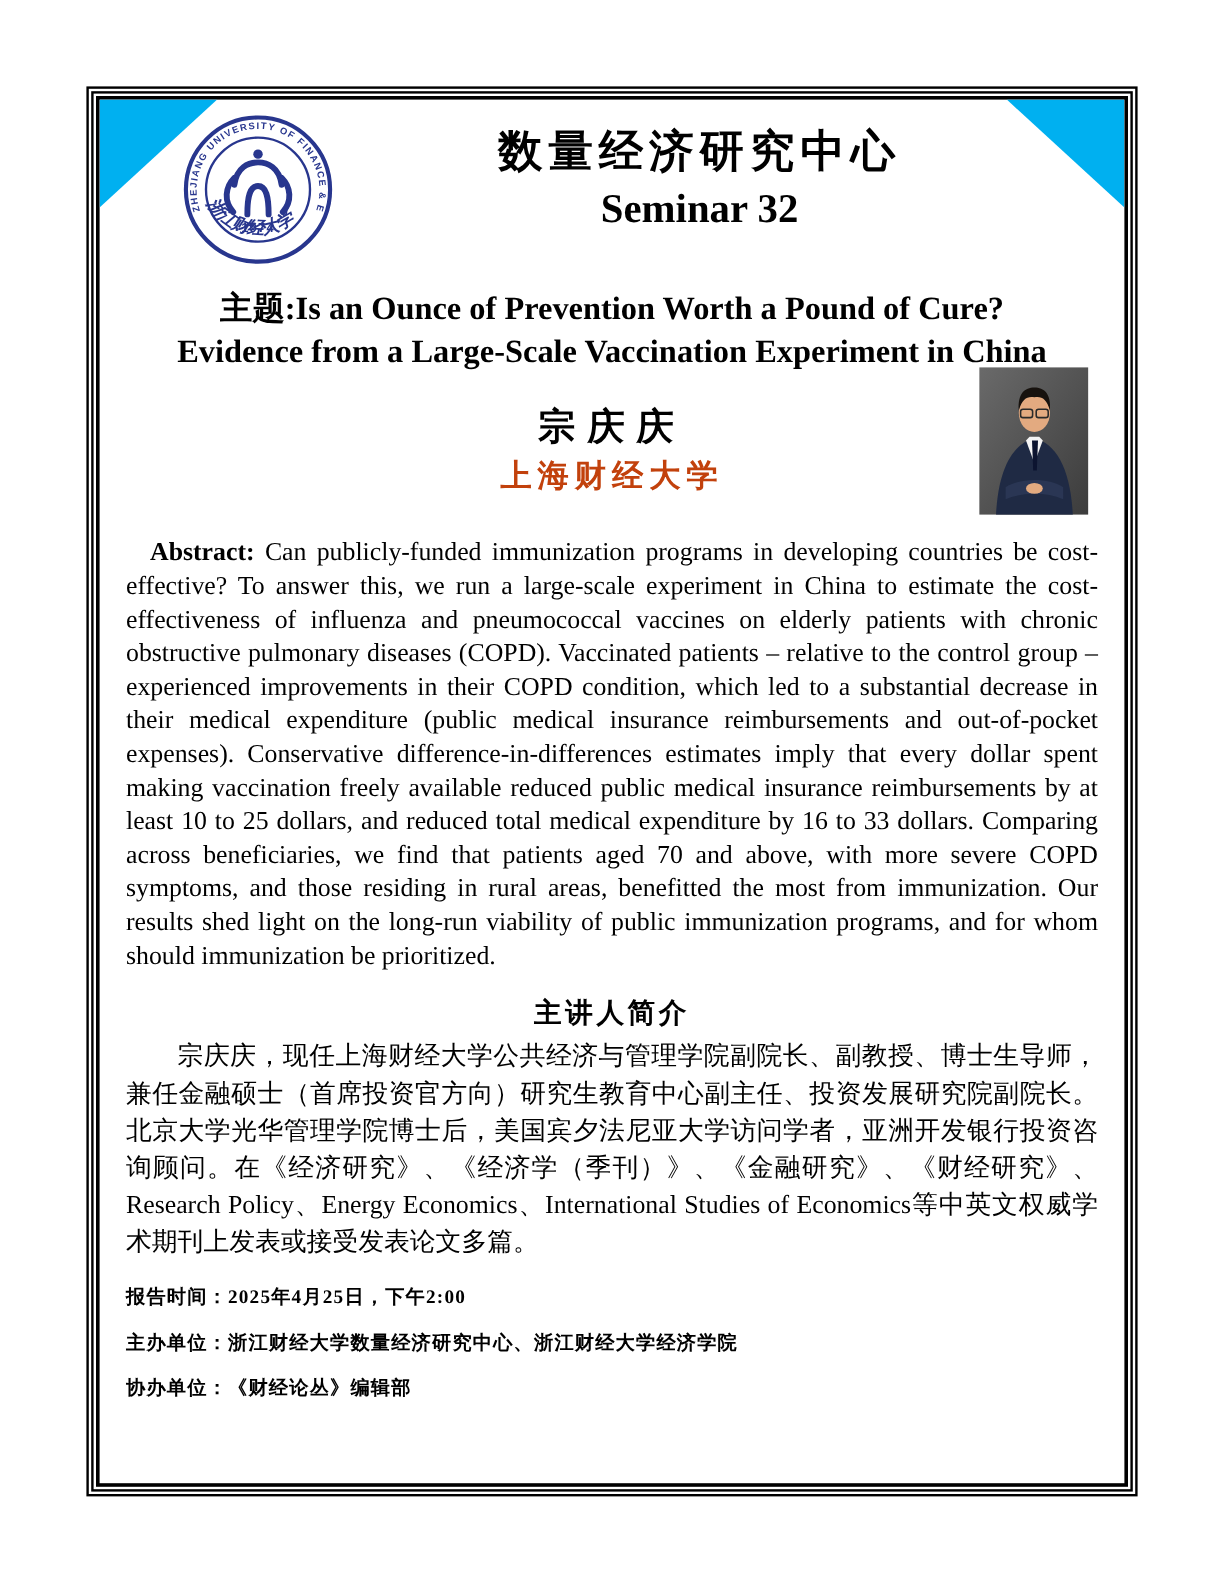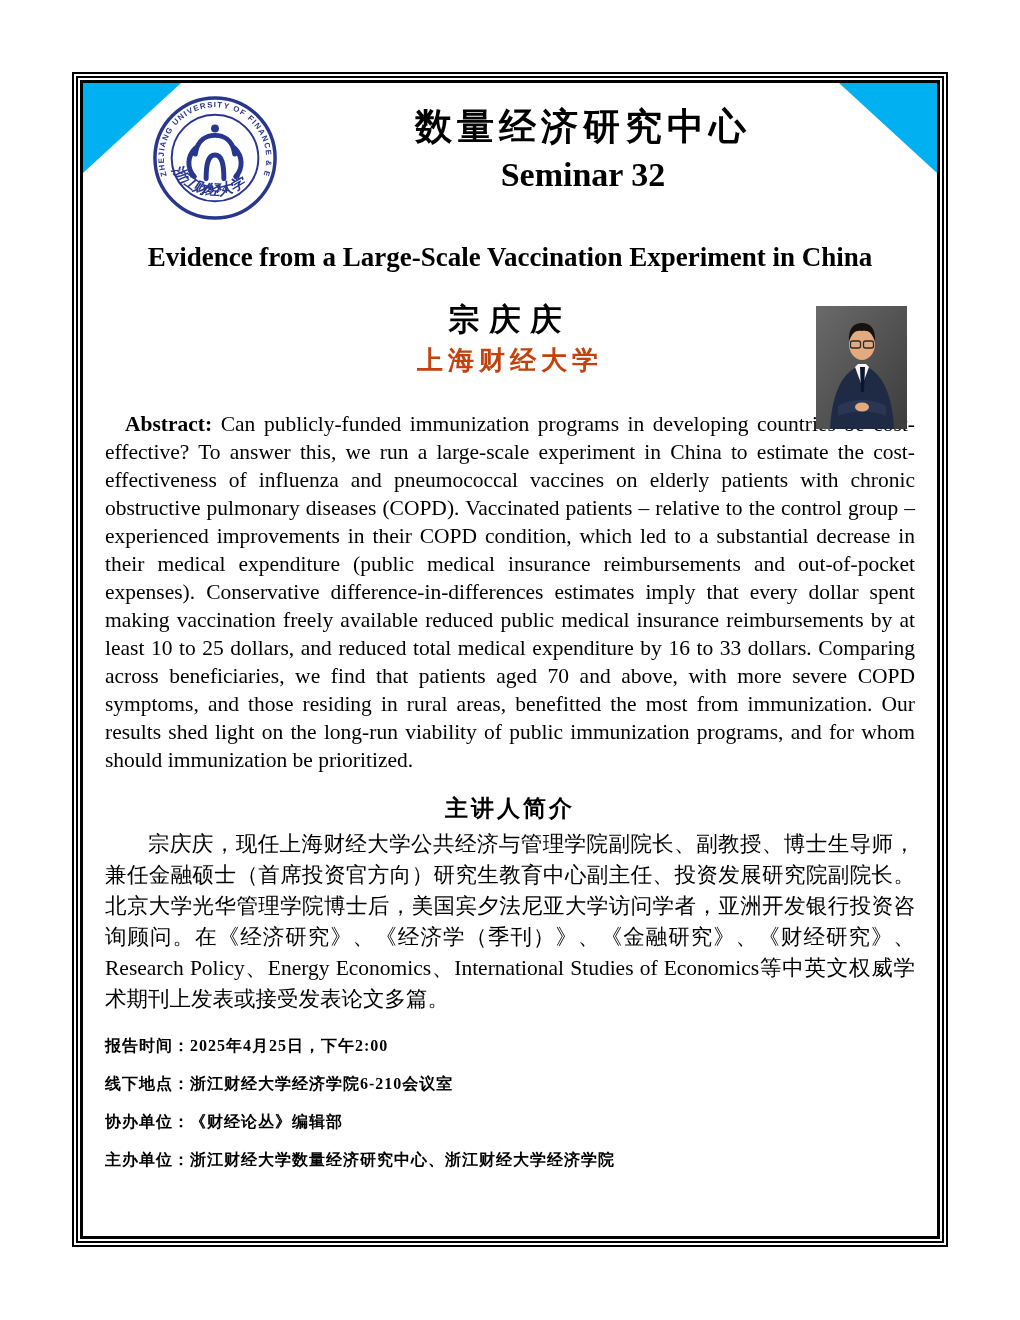--- a/index.html
+++ b/index.html
@@ -85,20 +85,21 @@
                 </text>
               </svg>
             </div>
             <div class="titles">
               <div class="center-title">数量经济研究中心</div>
               <div class="seminar-no">Seminar 32</div>
             </div>
           </div>
 
           <div class="topic">
+            <div>主题:Is an Ounce of Prevention Worth a Pound of Cure?</div>
             <div>Evidence from a Large-Scale Vaccination Experiment in China</div>
           </div>
 
           <div class="speaker">
             <div class="speaker-name">宗庆庆</div>
             <div class="speaker-aff">上海财经大学</div>
           </div>
 
           <div class="photo">
             <svg viewBox="0 0 91 123" width="91" height="123">
@@ -126,27 +127,24 @@
           </div>
 
           <div class="bio-heading">主讲人简介</div>
           <div class="bio-text">宗庆庆，现任上海财经大学公共经济与管理学院副院长、副教授、博士生导师，兼任金融硕士（首席投资官方向）研究生教育中心副主任、投资发展研究院副院长。北京大学光华管理学院博士后，美国宾夕法尼亚大学访问学者，亚洲开发银行投资咨询顾问。在《经济研究》、《经济学（季刊）》、《金融研究》、《财经研究》、Research Policy、Energy Economics、International Studies of Economics等中英文权威学术期刊上发表或接受发表论文多篇。</div>
 
           <div class="details">
             <div class="detail-row">
               <span>报告时间：</span><span>2025年4月25日，下午2:00</span>
             </div>
             <div class="detail-row">
-              <span>线下地点：</span><span>浙江财经大学经济学院6-210会议室</span>
+              <span>主办单位：</span><span>浙江财经大学数量经济研究中心、浙江财经大学经济学院</span>
             </div>
             <div class="detail-row">
               <span>协办单位：</span><span>《财经论丛》编辑部</span>
-            </div>
-            <div class="detail-row">
-              <span>主办单位：</span><span>浙江财经大学数量经济研究中心、浙江财经大学经济学院</span>
             </div>
           </div>
 
         </div>
       </div>
     </div>
   </div>
 </div>
 
 </body></html>

